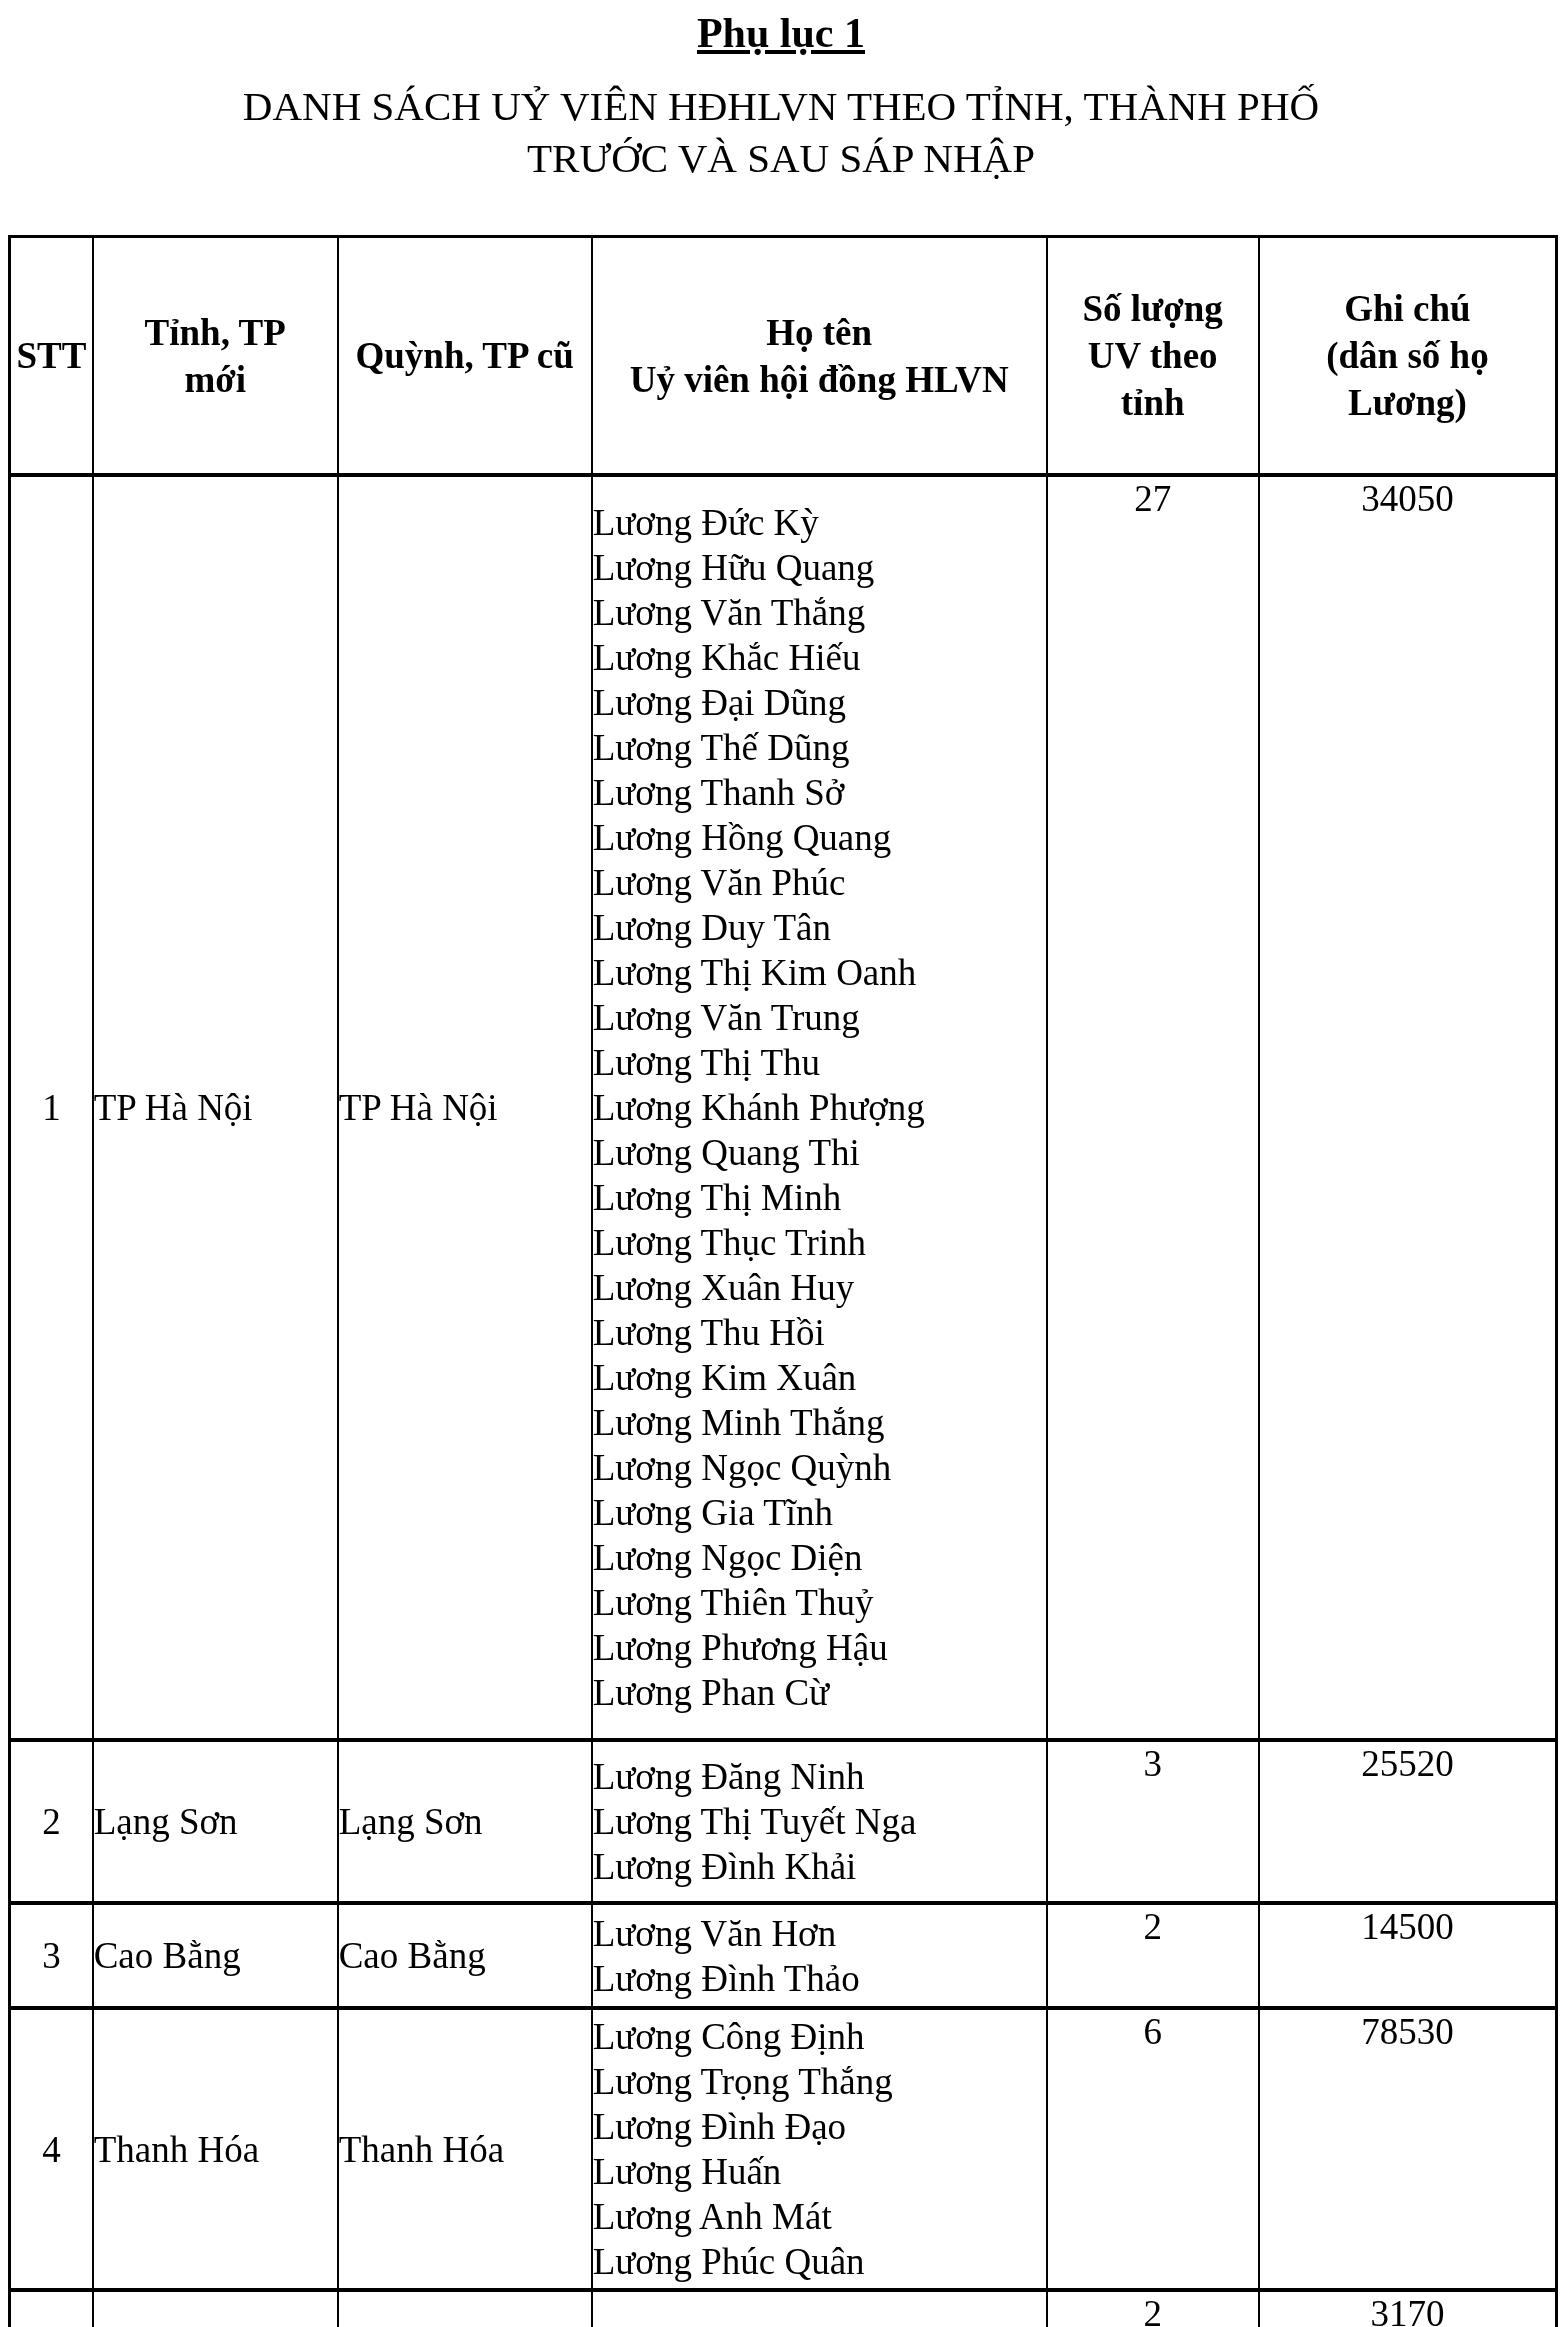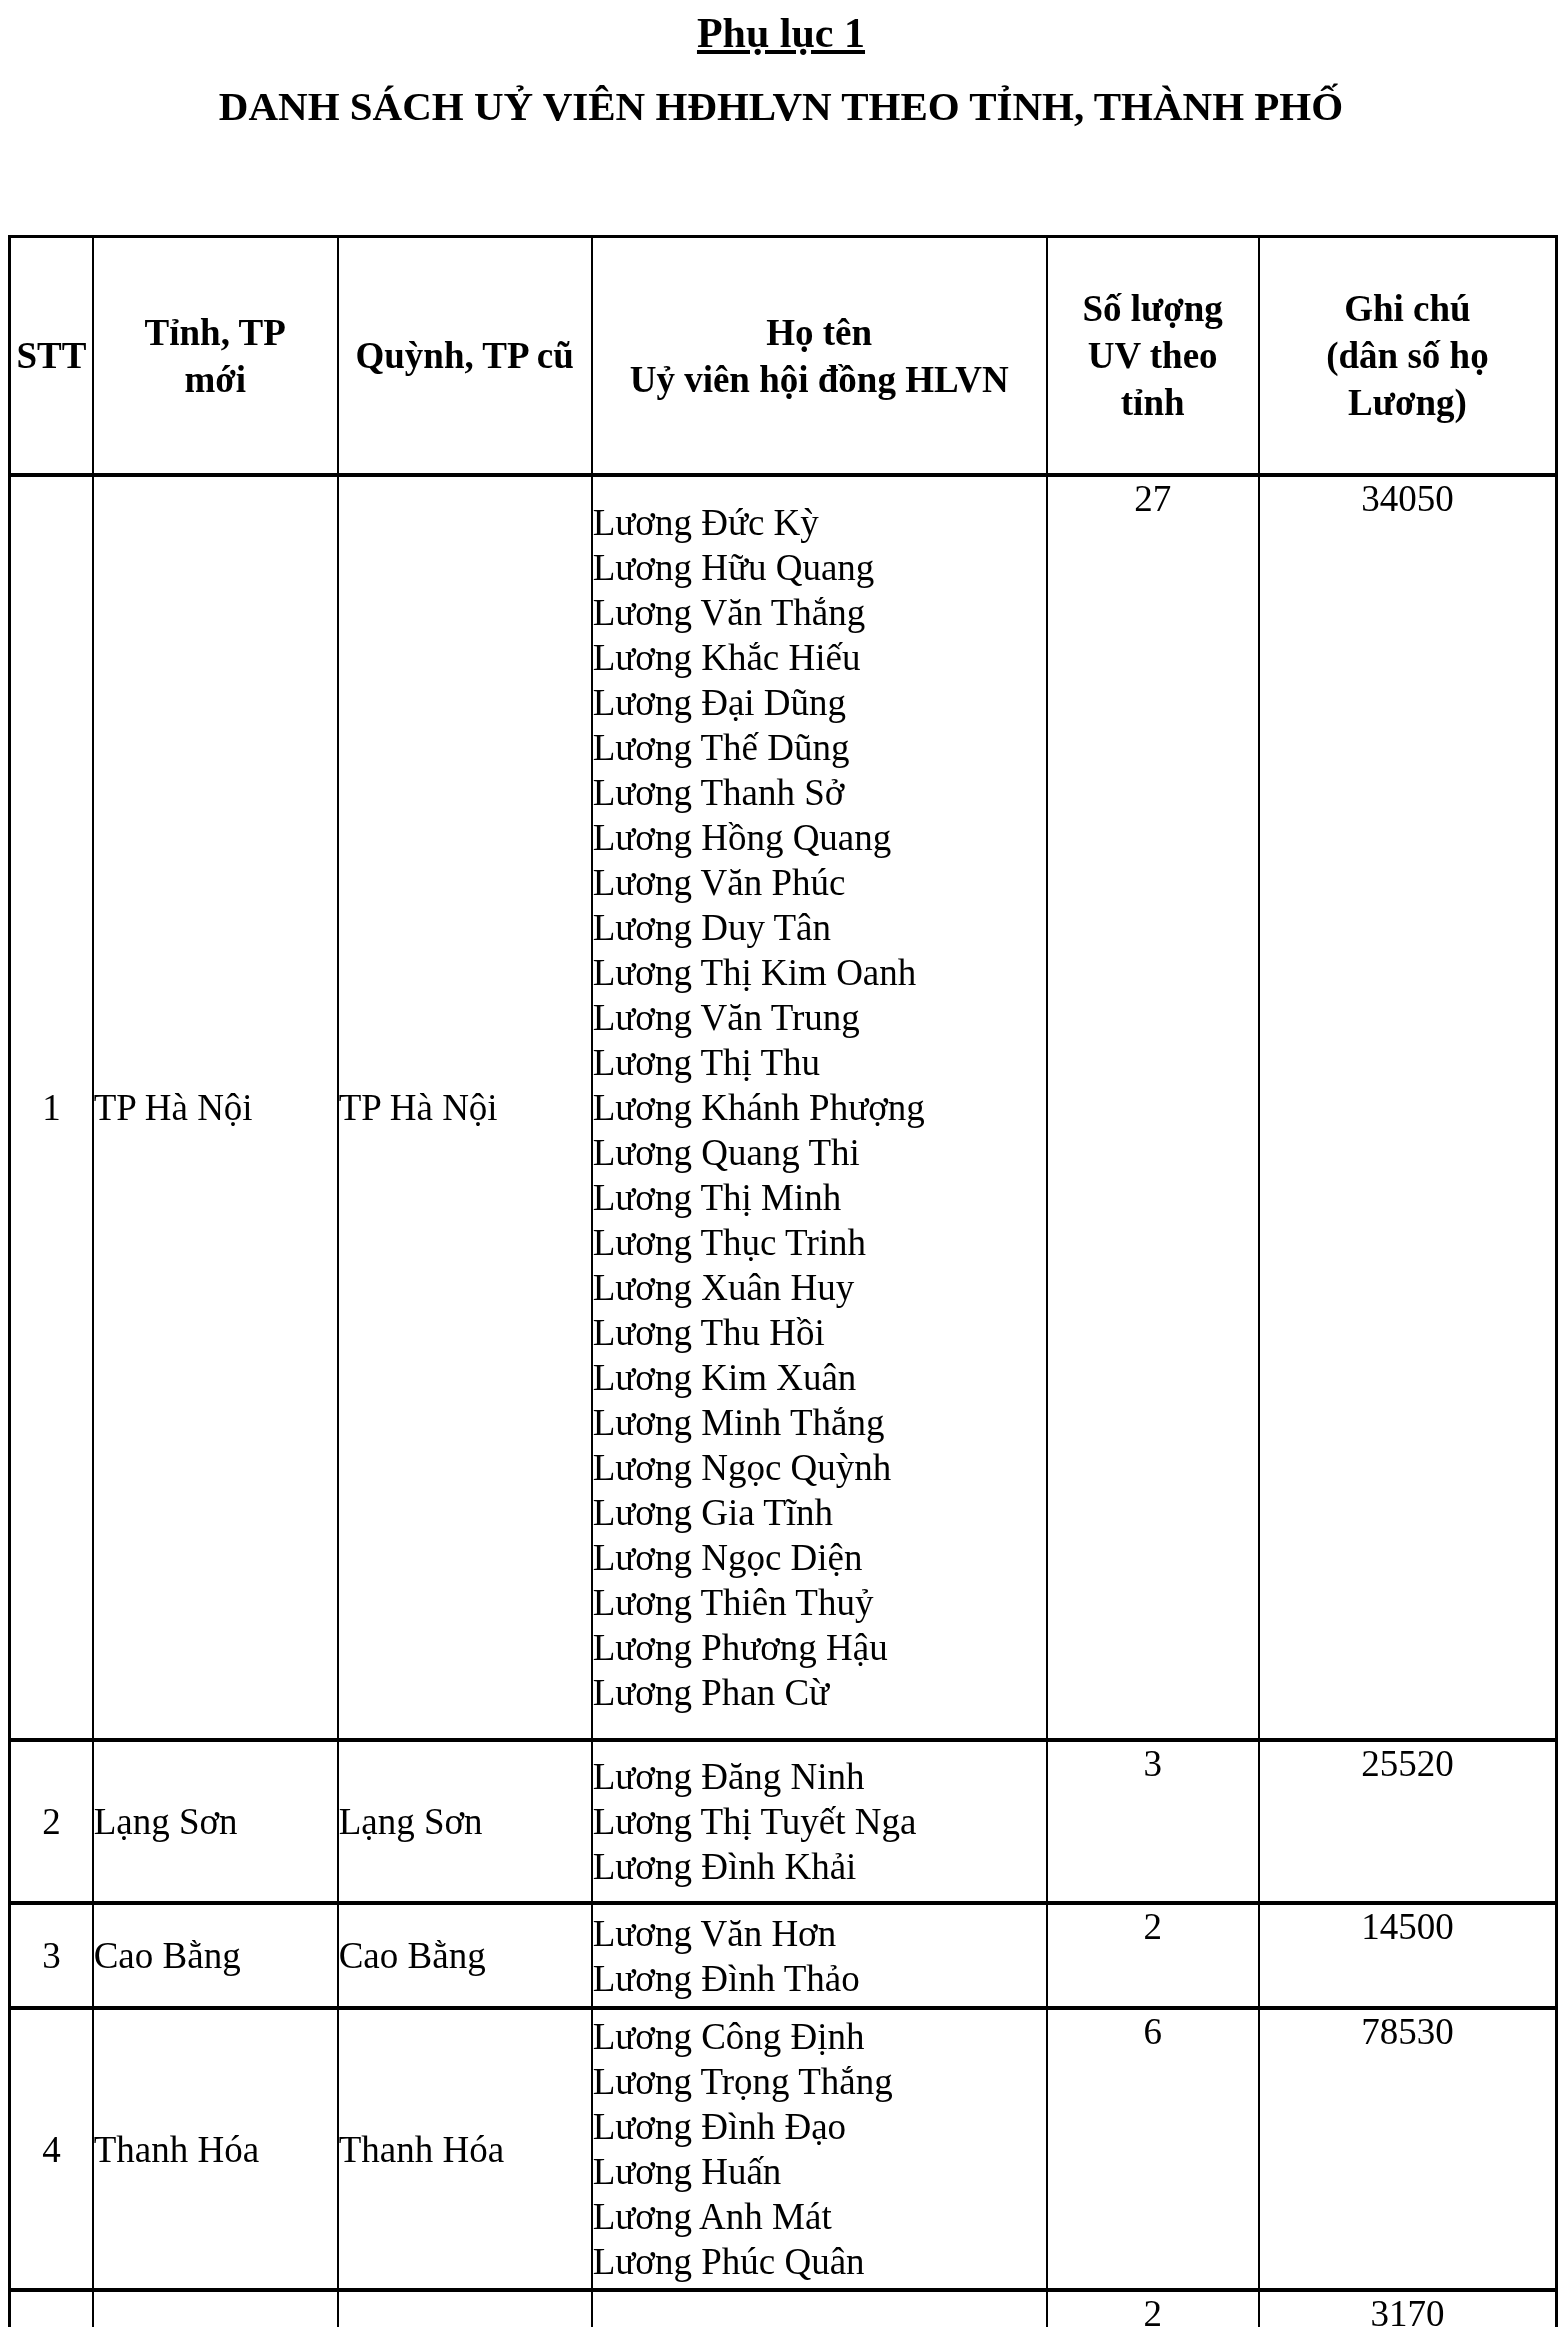--- a/index.html
+++ b/index.html
@@ -20,21 +20,21 @@
     font-size: 42px;
     font-weight: bold;
     text-decoration: underline;
   }
   .doc-title {
     position: absolute;
     top: 80px; left: 0;
     width: 100%;
     text-align: center;
     font-size: 41px;
-    font-weight: bold;
+    font-weight: normal;
     line-height: 52px;
   }
   table.roster {
     position: absolute;
     left: 8.2px;
     top: 235px;
     width: 1546px;
     border-collapse: collapse;
     table-layout: fixed;
     border: 3.6px solid #000;
@@ -92,20 +92,21 @@
 </style>
 </head>
 <body>
 
 <div class="page">
 
   <div class="appendix">Phụ lục 1</div>
 
   <div class="doc-title">
     <div>DANH SÁCH UỶ VIÊN HĐHLVN THEO TỈNH, THÀNH PHỐ</div>
+    <div>TRƯỚC VÀ SAU SÁP NHẬP</div>
   </div>
 
   <table class="roster">
     <colgroup>
       <col style="width:83px">
       <col style="width:245px">
       <col style="width:254px">
       <col style="width:455px">
       <col style="width:212px">
       <col style="width:298px">

